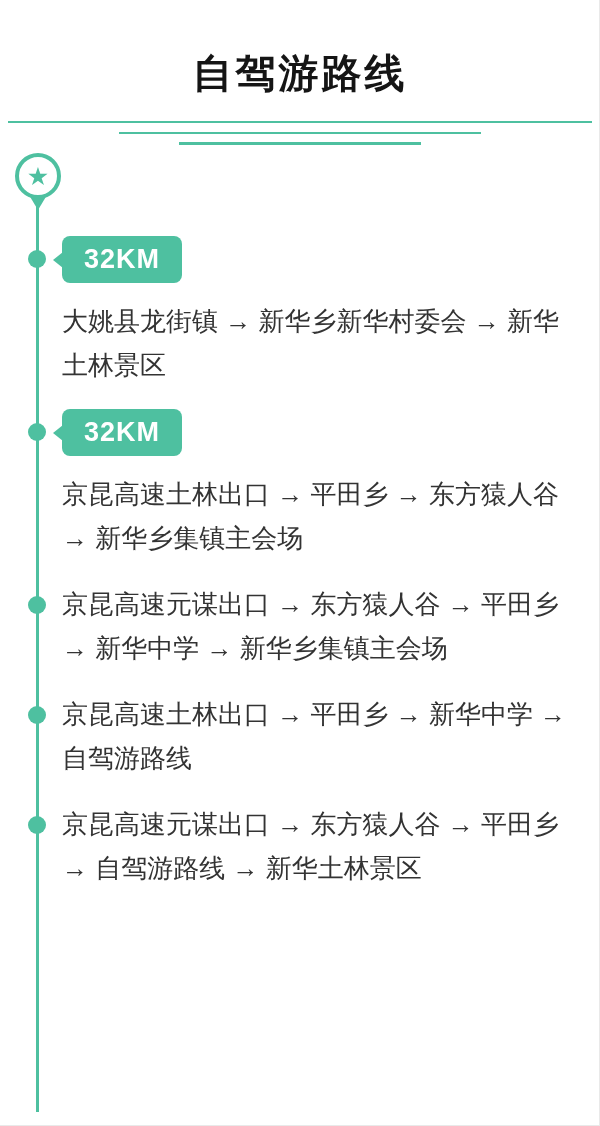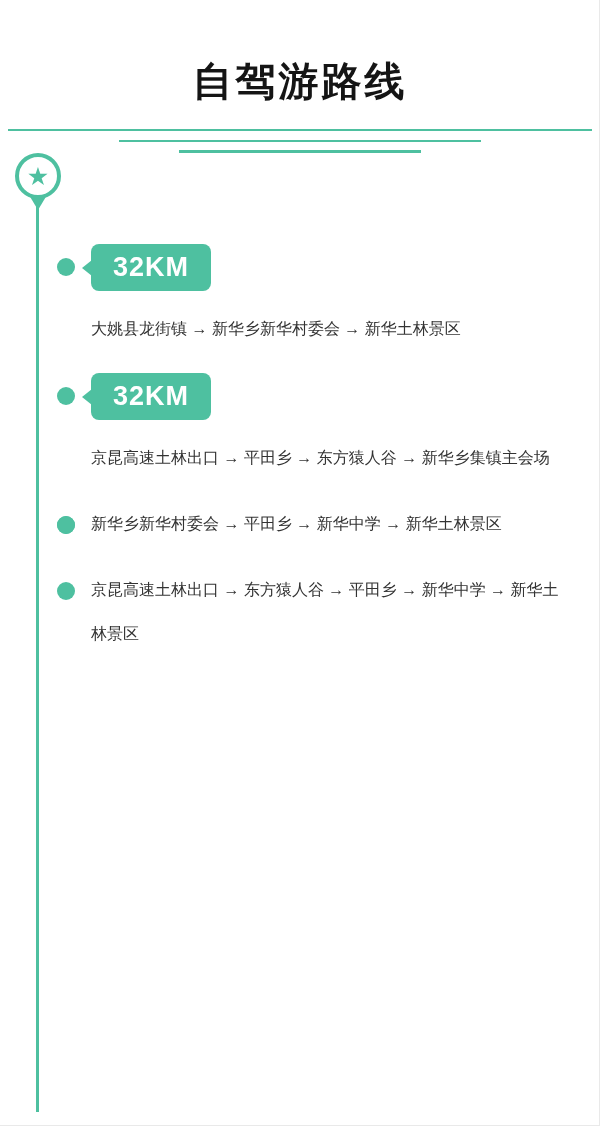--- a/index.html
+++ b/index.html
@@ -10,21 +10,21 @@
     width:600px; height:1126px;
     margin:0 auto;
     background:#ffffff;
     font-family:"Liberation Sans","DejaVu Sans",sans-serif;
     overflow:hidden;
     box-shadow: inset -1px -1px 0 #e9e9e9;
   }
   
   .header { padding-top:46px; text-align:center; }
   .title {
-    margin:8px;
+    margin:0;
     font-size:40px;
     font-weight:700;
     color:var(--title);
     letter-spacing:3px;
   }
   .deco { background:var(--accent); margin:0 auto; }
   .deco-1 { width:584px; height:2px; margin-top:20px; }
   .deco-2 { width:362px; height:2px; margin-top:9px; }
   .deco-3 { width:242px; height:3px; margin-top:8px; }
   
@@ -46,21 +46,21 @@
     color:var(--accent);
     position:relative; z-index:2;
   }
   .pin-point {
     width:0; height:0; margin:-4px auto 0;
     border-left:9px solid transparent;
     border-right:9px solid transparent;
     border-top:15px solid var(--accent);
   }
   
-  .routes { position:relative; margin-top:91px; padding:0 28px 0 91px; }
+  .routes { position:relative; margin-top:91px; padding:0 28px 0 62px; }
   .route { margin-bottom:22px; }
   .badge-row { position:relative; margin-bottom:16px; }
   .dot {
     position:absolute;
     left:-34px; top:14px;
     width:18px; height:18px;
     border-radius:50%;
     background:var(--accent);
   }
   .badge {
@@ -79,21 +79,21 @@
     position:absolute;
     left:-9px; top:50%;
     transform:translateY(-50%);
     width:0; height:0;
     border-top:8px solid transparent;
     border-bottom:8px solid transparent;
     border-right:10px solid var(--accent);
   }
   .desc {
     margin:0;
-    font-size:16px;
+    font-size:26px;
     line-height:44px;
     color:var(--text);
   }
 </style>
 </head>
 <body>
 
 <div class="page">
 
   <div class="header">
@@ -130,30 +130,31 @@
           <span>32KM</span>
         </div>
       </div>
       <p class="desc">京昆高速土林出口 → 平田乡 → 东方猿人谷 → 新华乡集镇主会场</p>
     </div>
 
     <div class="route">
       <div class="badge-row">
         <span class="dot"></span>
       </div>
+      <p class="desc">京昆高速元谋出口 → 东方猿人谷 → 平田乡 → 新华中学 → 新华乡集镇主会场</p>
     </div>
 
     <div class="route">
       <div class="badge-row">
         <span class="dot"></span>
       </div>
-      <p class="desc">新华乡新华村委会 → 平田乡 → 新华中学 → 新华土林景区</p>
+      <p class="desc">京昆高速土林出口 → 平田乡 → 新华中学 → 自驾游路线</p>
     </div>
 
     <div class="route">
       <div class="badge-row">
         <span class="dot"></span>
       </div>
-      <p class="desc">京昆高速土林出口 → 东方猿人谷 → 平田乡 → 新华中学 → 新华土林景区</p>
+      <p class="desc">京昆高速元谋出口 → 东方猿人谷 → 平田乡 → 自驾游路线 → 新华土林景区</p>
     </div>
   </div>
 
 </div>
 
 </body></html>

